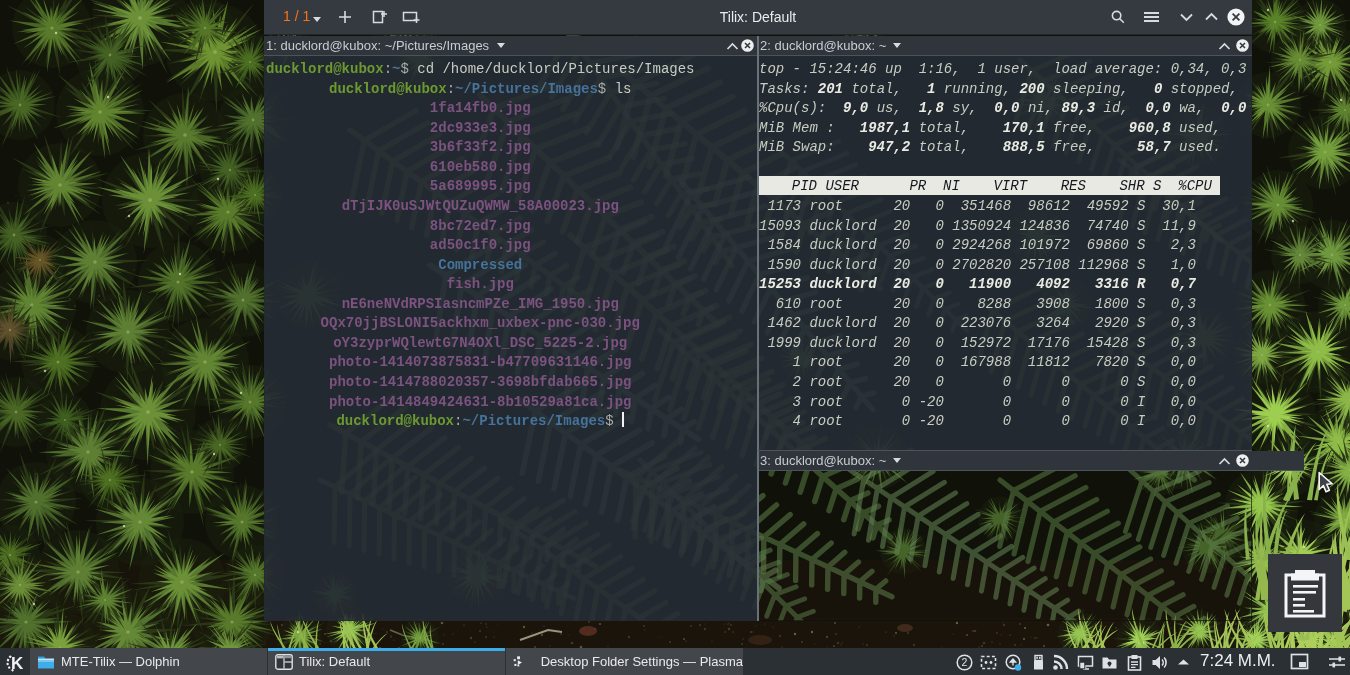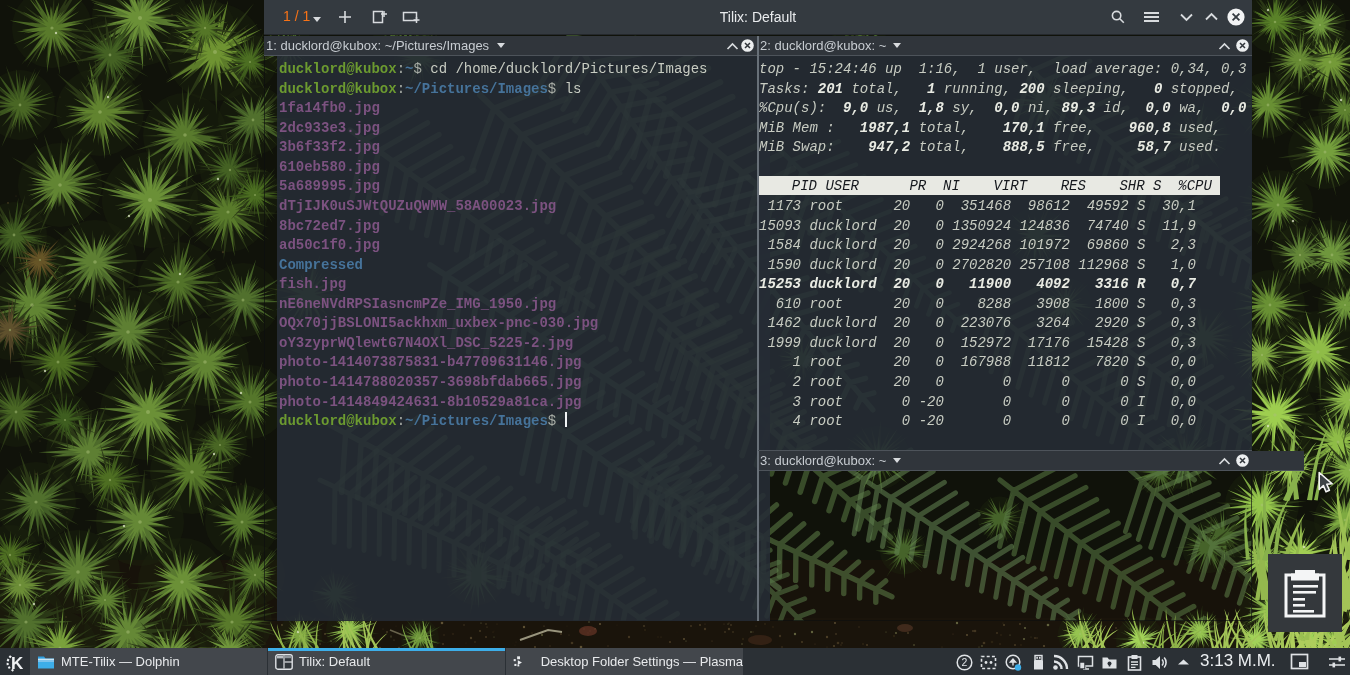--- a/index.html
+++ b/index.html
@@ -10,21 +10,21 @@
 .tb-ic { position:absolute; top:9px; }
 .tb-ic svg, .tab-ic svg, .ti svg { display:block; }
 #title { position:absolute; width:988px; text-align:center; top:9px; font-size:14px; color:#e9ebed; }
 .tabbar { position:absolute; height:20px; background:#30353b; border-bottom:1px solid #4d535a; font-size:13px; color:#c7ccd1; }
 #tab1 { left:0; top:36px; width:493px; }
 #tab2 { left:494px; top:36px; width:494px;text-decoration:underline; }
 #tab3 { left:494px; top:451px; width:546px; }
 .tabtxt { position:absolute; left:2px; top:2px; white-space:nowrap; }
 .tab-ic { position:absolute; }
 .pane { position:absolute; background:rgba(38,44,54,0.88); }
-#pane1 { left:13px; top:56px; width:493px; height:565px; }
+#pane1 { left:0; top:56px; width:493px; height:565px;text-align:center; }
 #pane2 { left:495px; top:56px; width:493px; height:394px; }
 #pane3 { left:495px; top:471px; width:493px; height:150px; }
 #vdiv { position:absolute; left:493px; top:36px; width:1.5px; height:585px; background:#687078; }
 #hdiv { position:absolute; left:494px; top:450px; width:494px; height:1px; background:#4d535a; }
 pre { position:absolute; font-family:"Liberation Mono",monospace; font-size:14px; line-height:19.56px; color:#c8ccc2; }
 #pre1 { left:2px; top:4px; }
 #pre2 { left:0px; top:4px;font-style:italic; }
 #pre3 { left:0px; top:3px; }
 .g { color:#6c9a30; font-weight:bold; }
 .b { color:#46739a; font-weight:bold; }
@@ -1249,21 +1249,21 @@
           </svg></span><span class="ti"><svg width="17" height="17" viewBox="0 0 17 17" style="" xmlns="http://www.w3.org/2000/svg">
             <rect x="2.5" y="3" width="12" height="13" fill="none" stroke="#dfe2e5" stroke-width="1.6"></rect>
             <rect x="5.5" y="1" width="6" height="4" fill="#dfe2e5"></rect>
             <path d="M5 8h7M5 10.7h7M5 13.4h4.5" stroke="#dfe2e5" stroke-width="1.3"></path>
           </svg></span><span class="ti"><svg width="17" height="17" viewBox="0 0 17 17" style="" xmlns="http://www.w3.org/2000/svg">
             <path d="M1.5 6v5h3.2L9 15V2L4.7 6z" fill="#dfe2e5"></path>
             <path d="M11 5.5a4.4 4.4 0 0 1 0 6M13.2 3.5a7.6 7.6 0 0 1 0 10" fill="none" stroke="#dfe2e5" stroke-width="1.6"></path>
           </svg></span><span class="ti"><svg width="17" height="17" viewBox="0 0 17 17" style="" xmlns="http://www.w3.org/2000/svg">
             <path d="M3 10.5l5.5-5 5.5 5z" fill="#dfe2e5"></path>
           </svg></span></span>
-  <span id="clock">3:13 M.M.</span>
+  <span id="clock">7:24 M.M.</span>
   <span style="position:absolute;left:1290px;top:5px;"><svg width="19" height="17" viewBox="0 0 19 17" style="" xmlns="http://www.w3.org/2000/svg">
           <rect x="1.5" y="1.5" width="16" height="14" fill="none" stroke="#dfe2e5" stroke-width="1.7"></rect>
           <rect x="9" y="9" width="7" height="5" fill="#dfe2e5"></rect>
         </svg></span>
   <span style="position:absolute;left:1328px;top:6px;"><svg width="18" height="16" viewBox="0 0 18 16" style="" xmlns="http://www.w3.org/2000/svg">
           <path d="M1 5h16M1 11h16" stroke="#dfe2e5" stroke-width="1.6"></path>
           <rect x="10.5" y="2.6" width="2.6" height="4.8" fill="#dfe2e5"></rect>
           <rect x="4.5" y="8.6" width="2.6" height="4.8" fill="#dfe2e5"></rect>
         </svg></span>
 </div>

